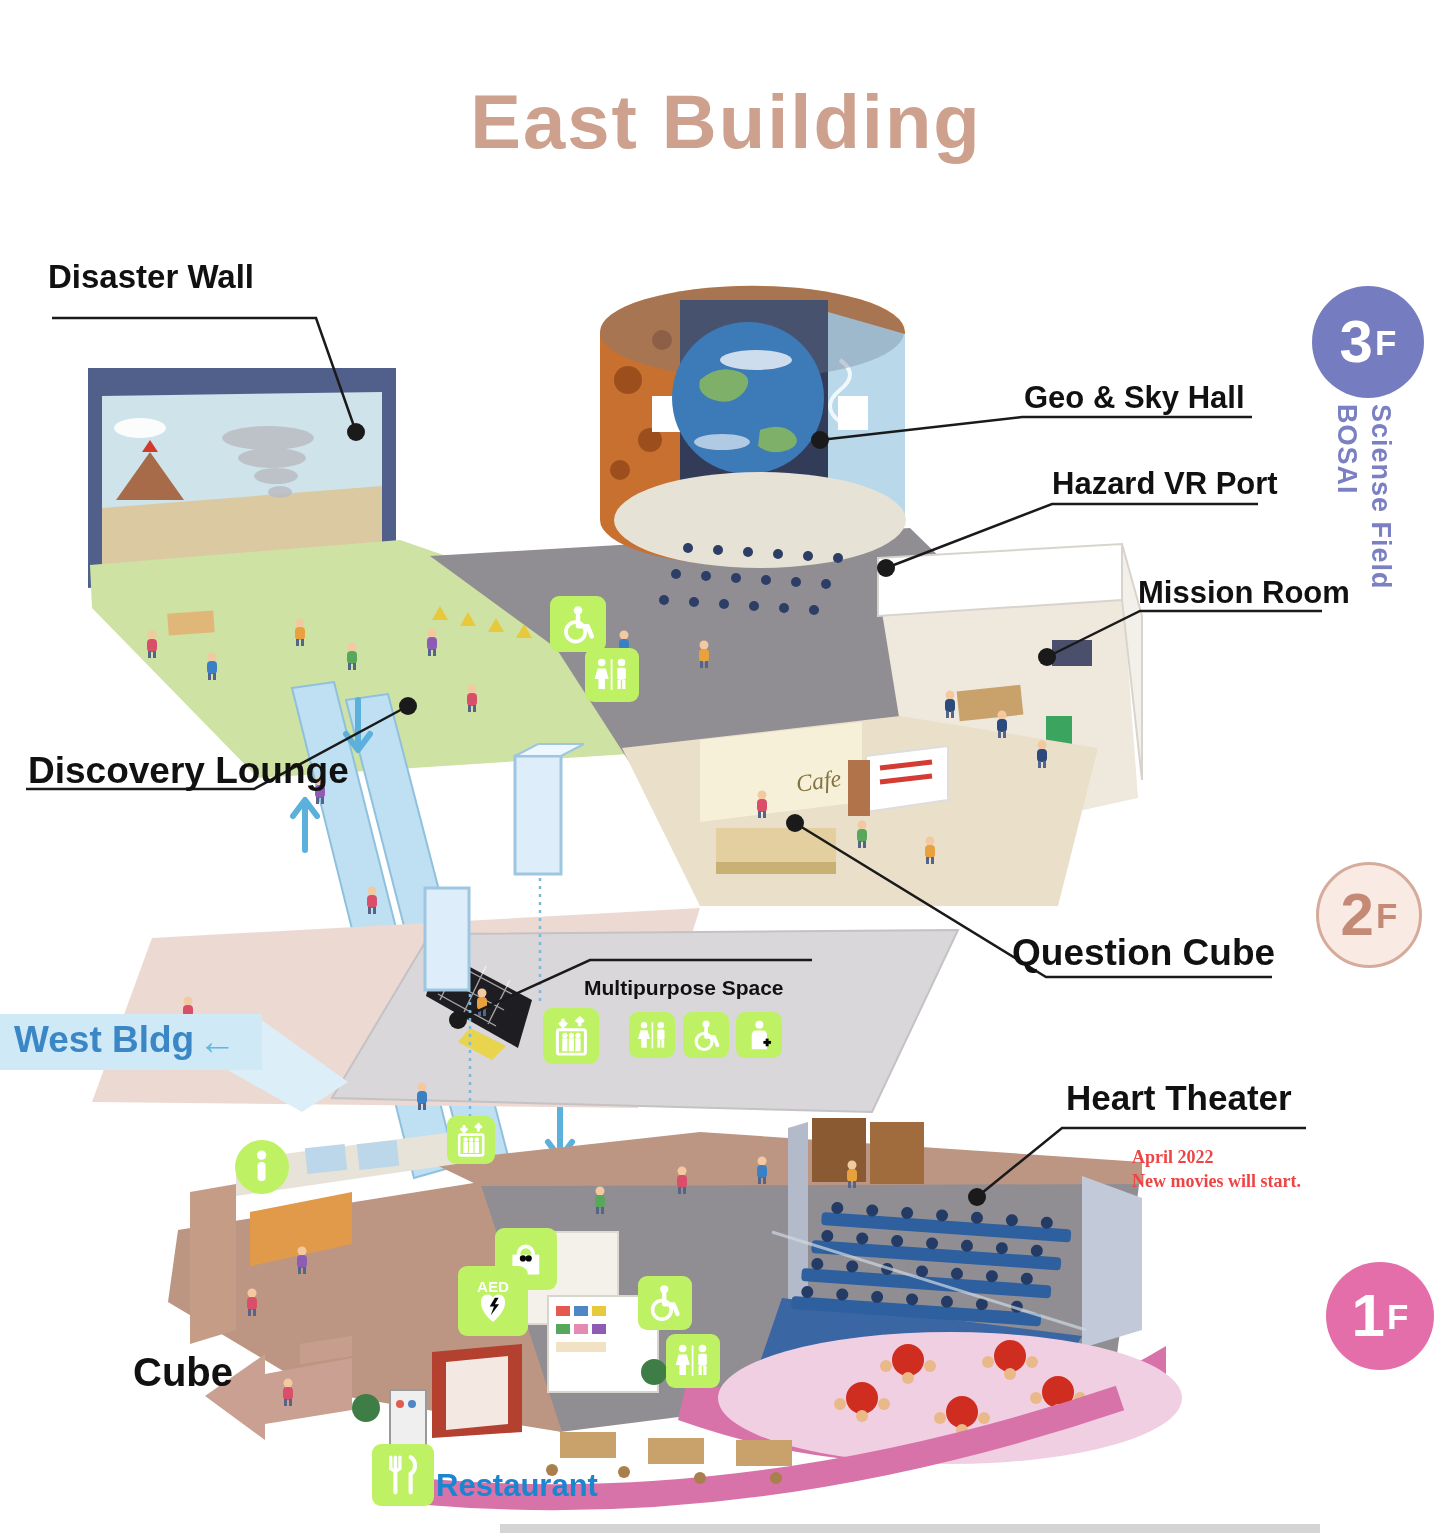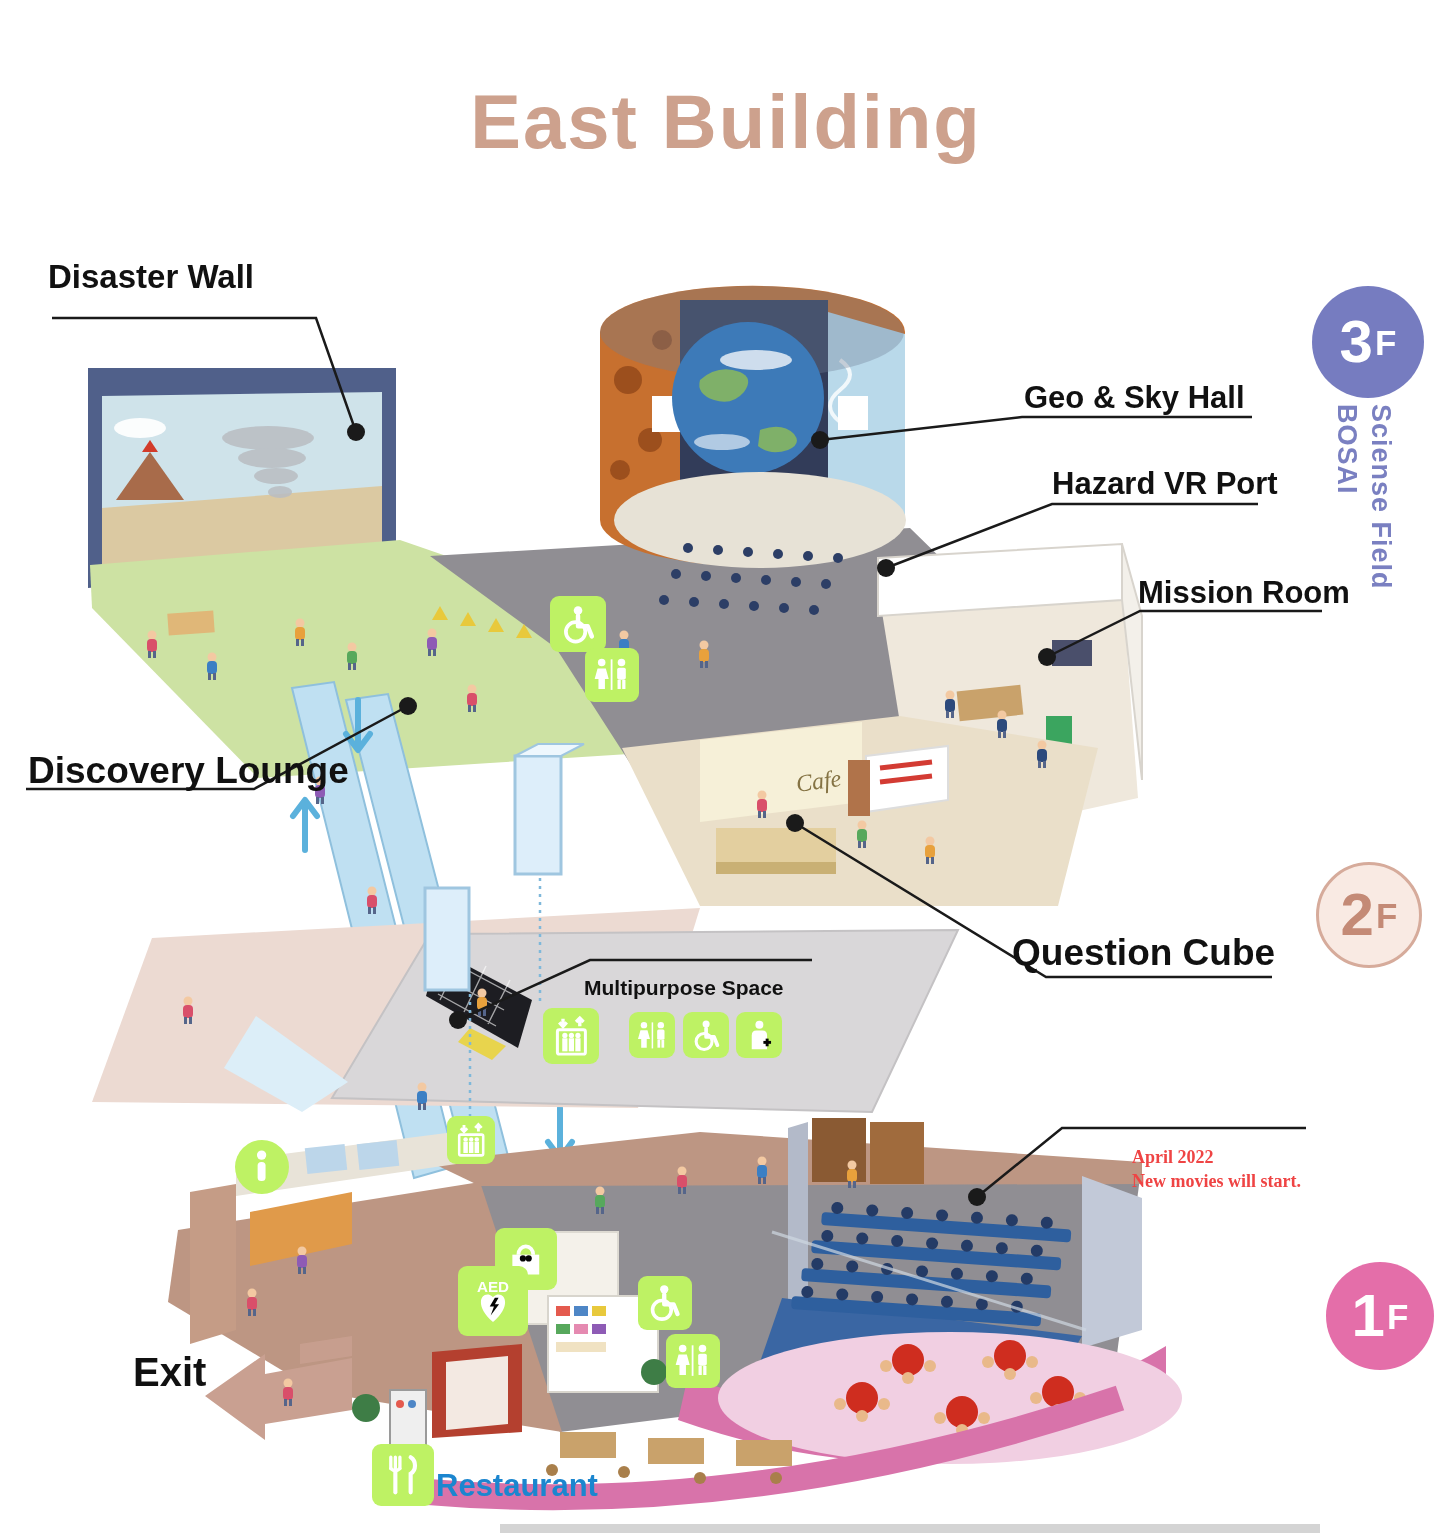--- a/index.html
+++ b/index.html
@@ -309,27 +309,32 @@
 
   <div class="title">East Building</div>
 
   <div class="lbl lbl-disaster">Disaster Wall</div>
   <div class="lbl lbl-geo">Geo &amp; Sky Hall</div>
   <div class="lbl lbl-hazard">Hazard VR Port</div>
   <div class="lbl lbl-mission">Mission Room</div>
   <div class="lbl lbl-discovery">Discovery Lounge</div>
   <div class="lbl lbl-question">Question Cube</div>
   <div class="lbl lbl-multi">Multipurpose Space</div>
-  <div class="lbl lbl-exit">Exit</div>
+  <div class="lbl lbl-heart">Heart Theater</div>
+  <div class="lbl lbl-exit">Cube</div>
 
   <div class="note">
     <div>April 2022</div>
     <div>New movies will start.</div>
   </div>
 
+  <div class="westband">
+    <span class="wb-text">West Bldg</span>
+    <span class="wb-arrow">←</span>
+  </div>
 
   <div class="cafe-sign">Cafe</div>
   <div class="rest-label">Restaurant</div>
 
   <div class="badge badge-3f">
     <span class="num">3</span>
       <span class="suf">F</span>
   </div>
   <div class="vlab vlab-1">BOSAI</div>
   <div class="vlab vlab-2">Sciense Field</div>

